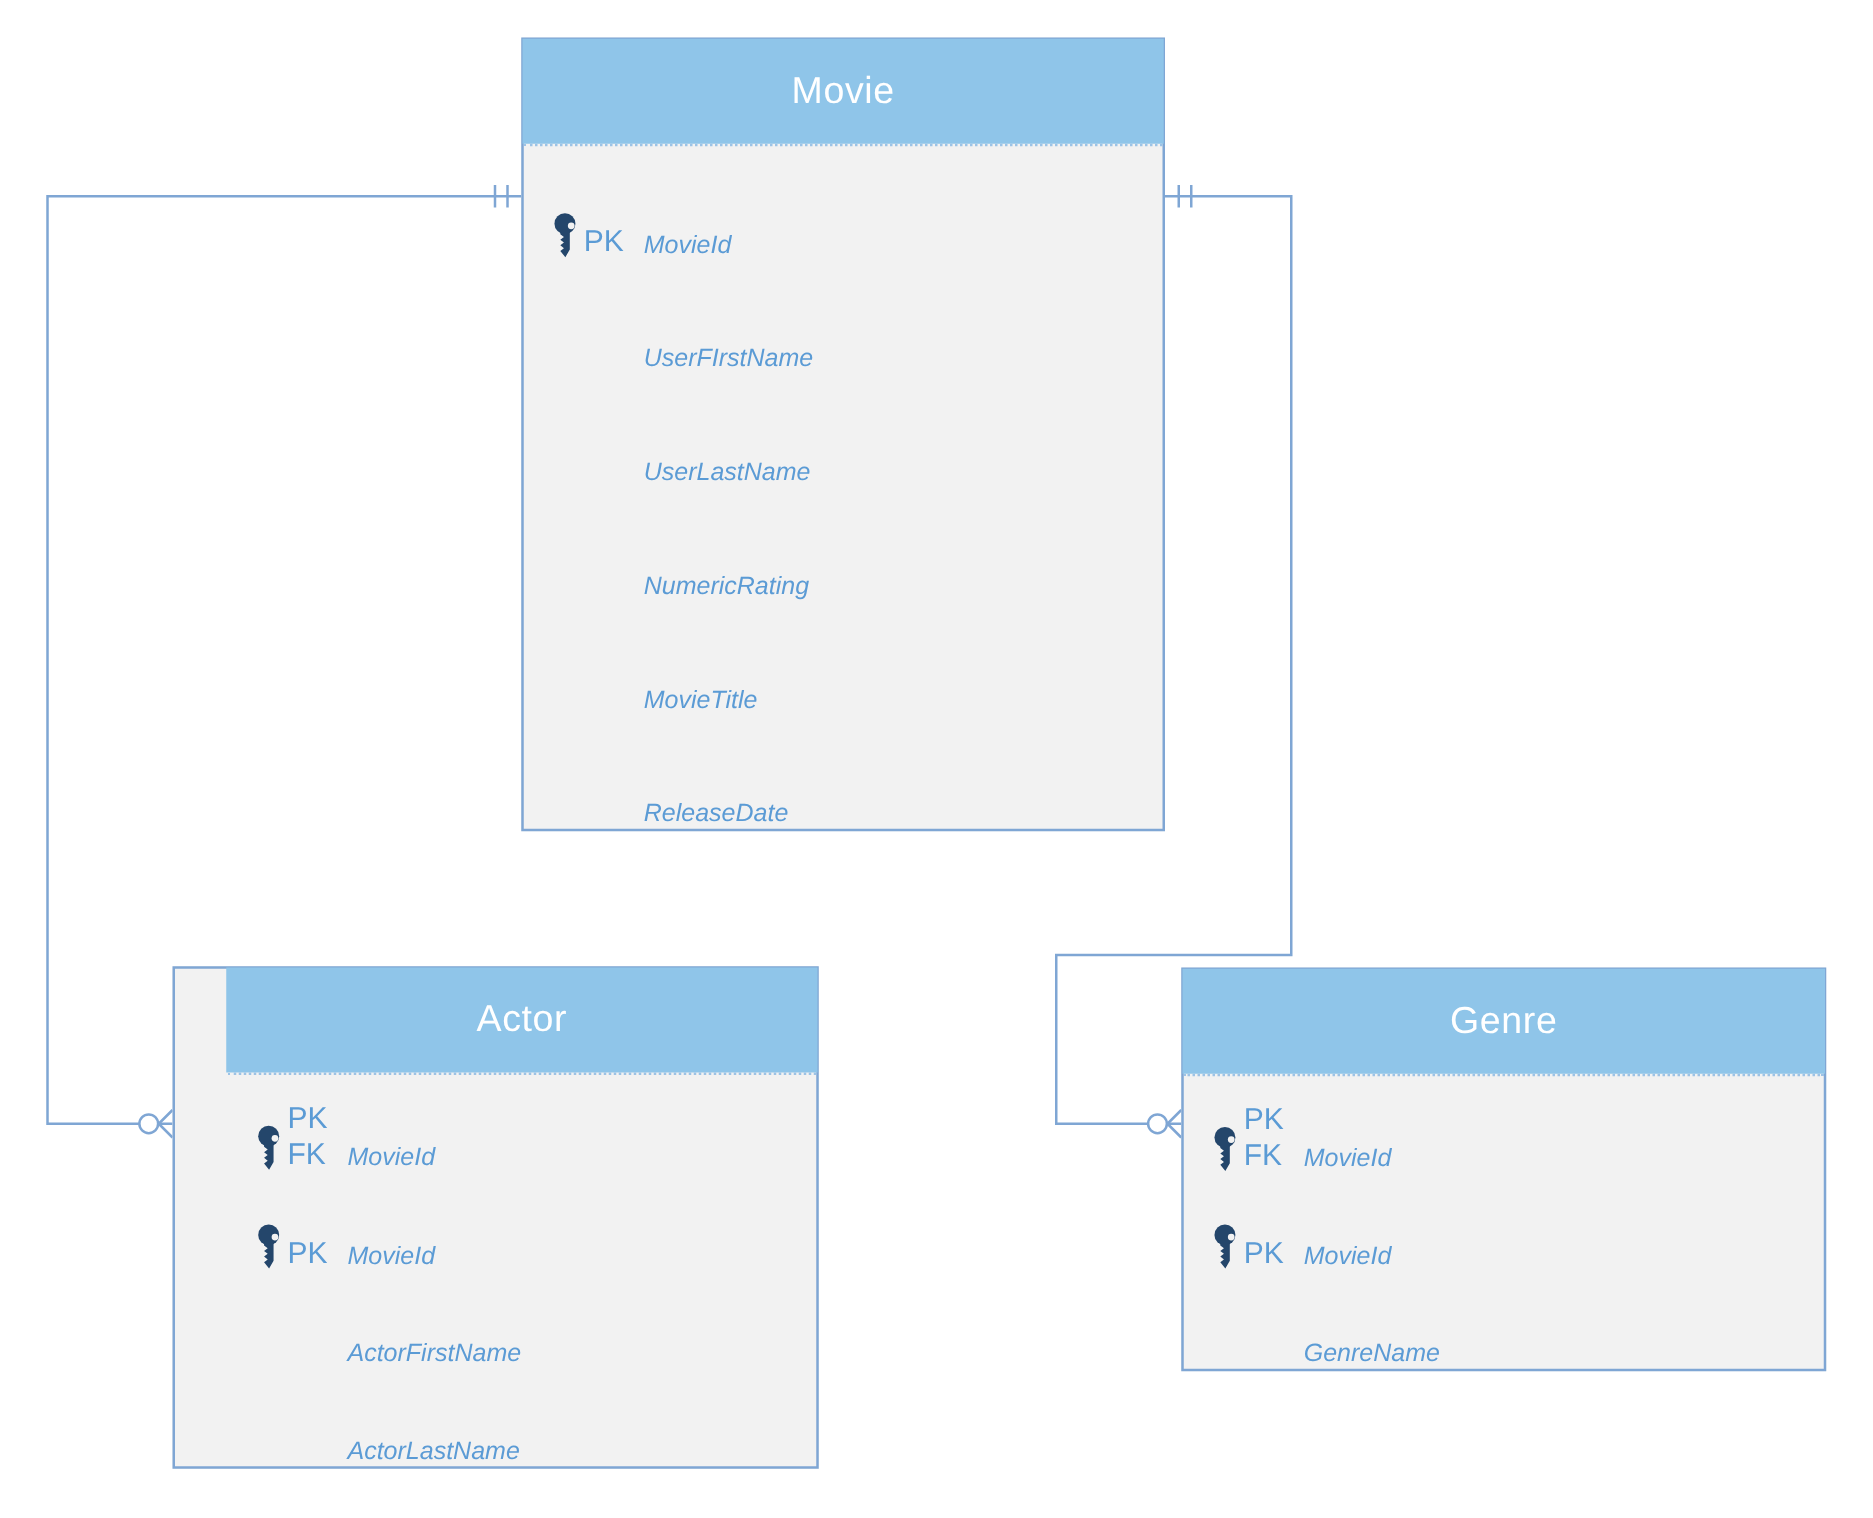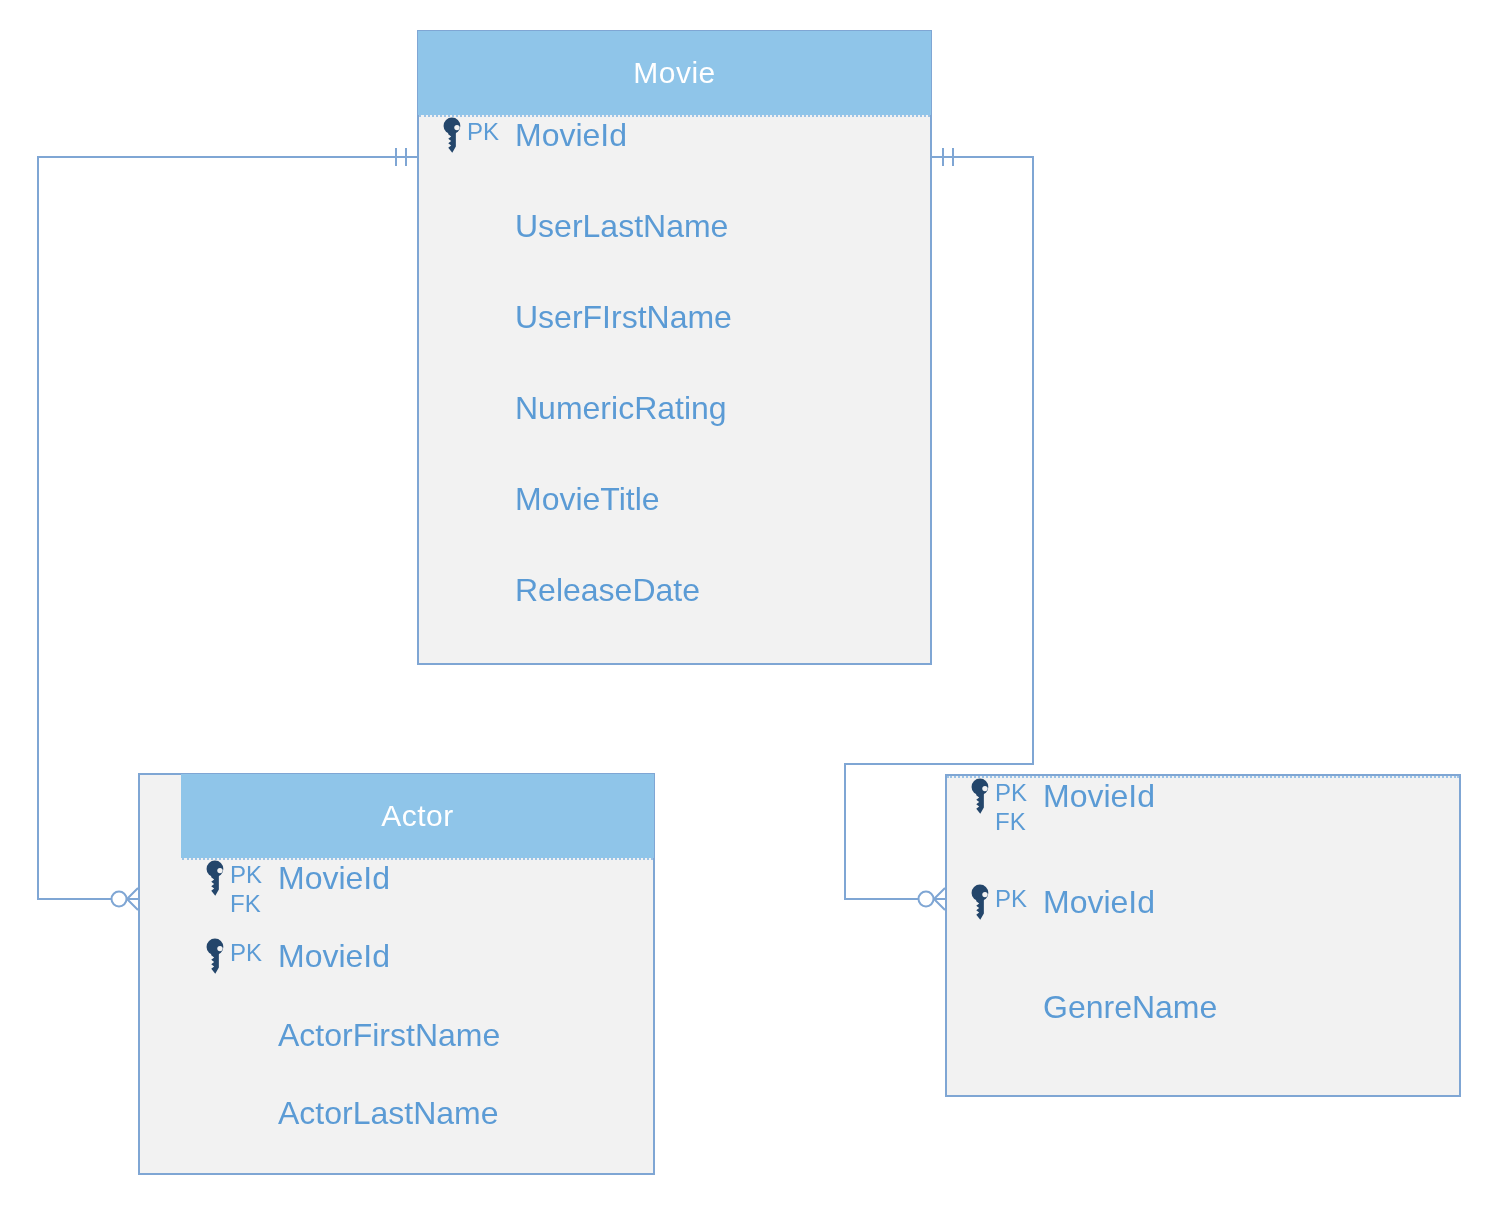--- a/index.html
+++ b/index.html
@@ -52,21 +52,21 @@
   }
   .entity-body {
     flex: 1;
     display: flex;
     flex-direction: column;
     border-top: 2px dotted #9cc3e6;
   }
   .attr-row {
     flex: 1;
     display: flex;
-    align-items: flex-start;
+    align-items: flex-end;
     padding-left: 22px;
   }
   .col-icon {
     width: 26px;
     flex: 0 0 26px;
     display: flex;
     align-items: center;
   }
   .col-keys {
     width: 48px;
@@ -74,22 +74,23 @@
     color: var(--attribute-text, #5B9BD5);
     font-size: 24px;
     line-height: 29px;
   }
   .col-keys .stack {
     display: flex;
     flex-direction: column;
   }
   .col-name {
     color: var(--attribute-text, #5B9BD5);
-    font-size: 32px;
+    font-size: 20px;
     white-space: nowrap;
+    font-style: italic;
   }
   .key-icon {
     display: block;
   }
 </style>
 </head>
 <body>
 
 <div class="canvas">
 
@@ -128,26 +129,26 @@
             <circle cx="14" cy="9.5" r="2.4" fill="#F2F2F2"></circle>
             <path fill="#24466B" d="M6.2 12 L13 12 L13 26.5 L9.8 32 L6.2 27.5 L8.8 25.5 L6.2 23.5 L8.8 21.5 L6.2 19.5 L8.8 17.5 L6.2 15.5 Z"></path>
           </svg>
         </span>
         <span class="col-keys">PK</span>
         <span class="col-name">MovieId</span>
       </div>
       <div class="attr-row">
         <span class="col-icon"></span>
           <span class="col-keys"></span>
+        <span class="col-name">UserFIrstName</span>
+      </div>
+      <div class="attr-row">
+        <span class="col-icon"></span>
+          <span class="col-keys"></span>
         <span class="col-name">UserLastName</span>
-      </div>
-      <div class="attr-row">
-        <span class="col-icon"></span>
-          <span class="col-keys"></span>
-        <span class="col-name">UserFIrstName</span>
       </div>
       <div class="attr-row">
         <span class="col-icon"></span>
           <span class="col-keys"></span>
         <span class="col-name">NumericRating</span>
       </div>
       <div class="attr-row">
         <span class="col-icon"></span>
           <span class="col-keys"></span>
         <span class="col-name">MovieTitle</span>
@@ -199,20 +200,23 @@
       </div>
       <div class="attr-row">
         <span class="col-icon"></span>
           <span class="col-keys"></span>
         <span class="col-name">ActorLastName</span>
       </div>
     </div>
   </div>
 
   <div class="entity" style="left:945px; top:774px; width:516px; height:323px;">
+    <div class="entity-header">
+      <span>Genre</span>
+    </div>
     <div class="entity-body">
       <div class="attr-row">
         <span class="col-icon">
           <svg class="key-icon" width="23" height="38" viewBox="0 0 20 34">
             <circle cx="9.5" cy="8" r="7.5" fill="#24466B"></circle>
             <circle cx="14" cy="9.5" r="2.4" fill="#F2F2F2"></circle>
             <path fill="#24466B" d="M6.2 12 L13 12 L13 26.5 L9.8 32 L6.2 27.5 L8.8 25.5 L6.2 23.5 L8.8 21.5 L6.2 19.5 L8.8 17.5 L6.2 15.5 Z"></path>
           </svg>
         </span>
         <span class="col-keys">

